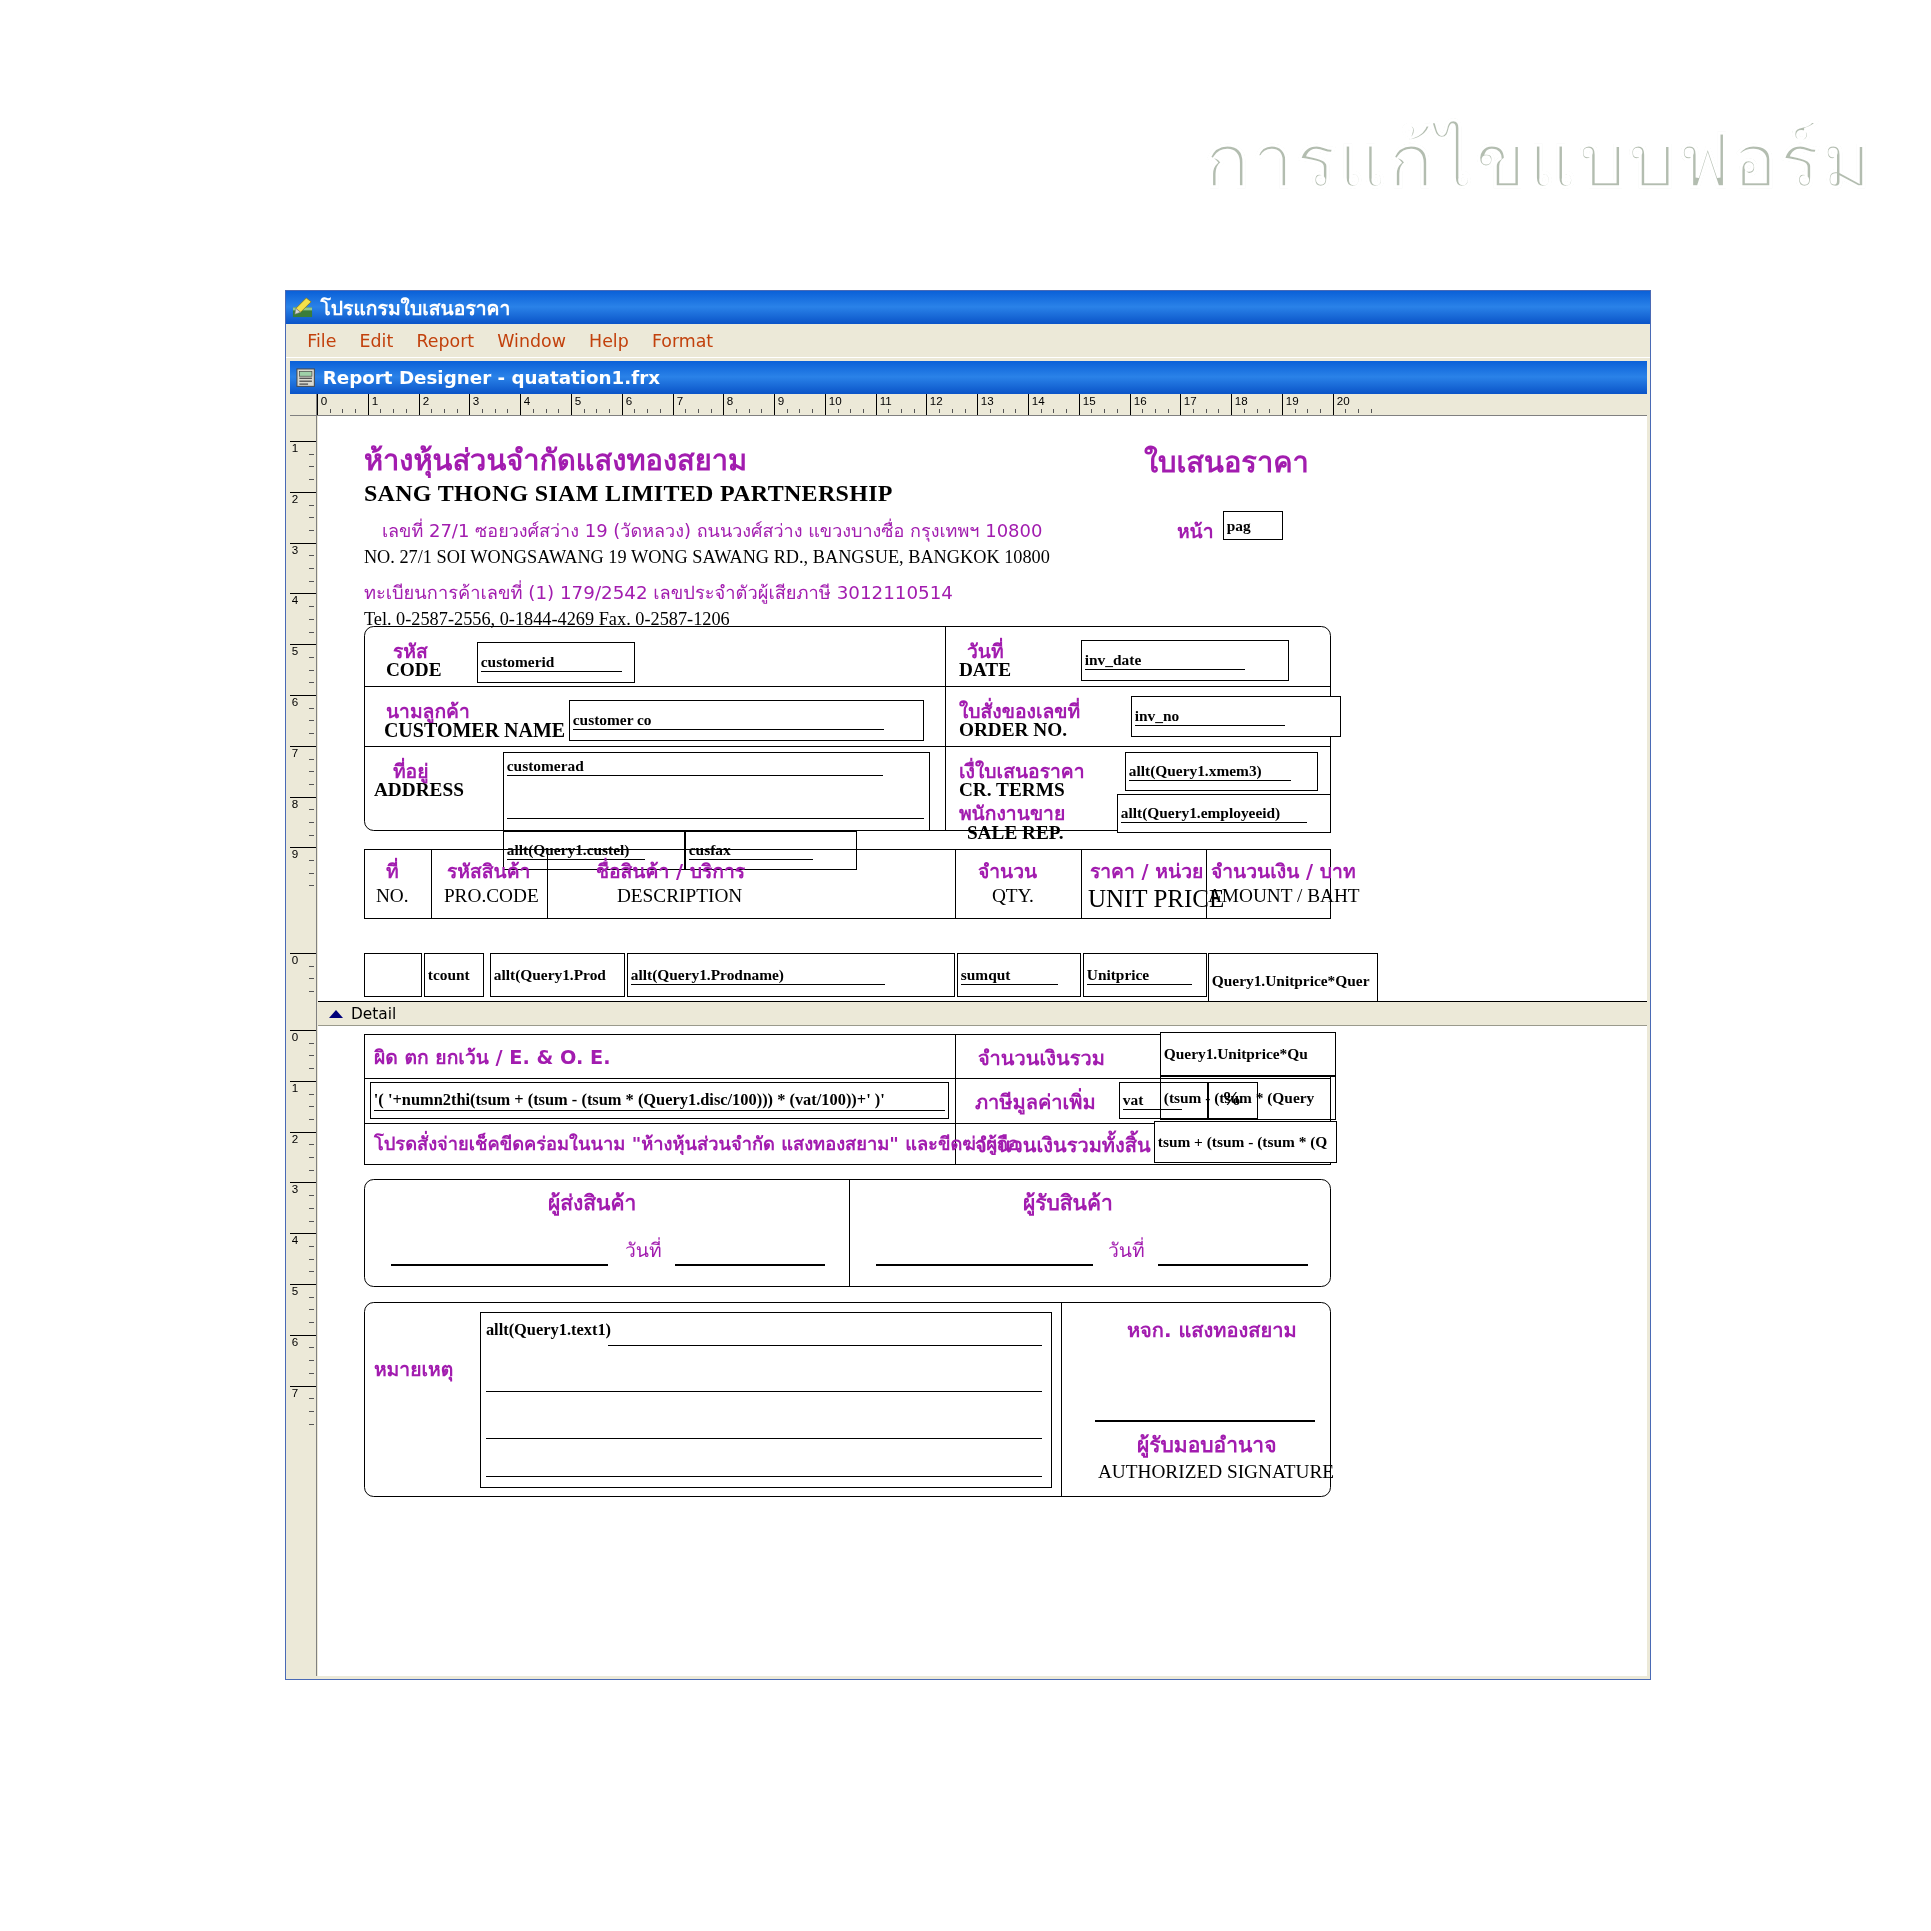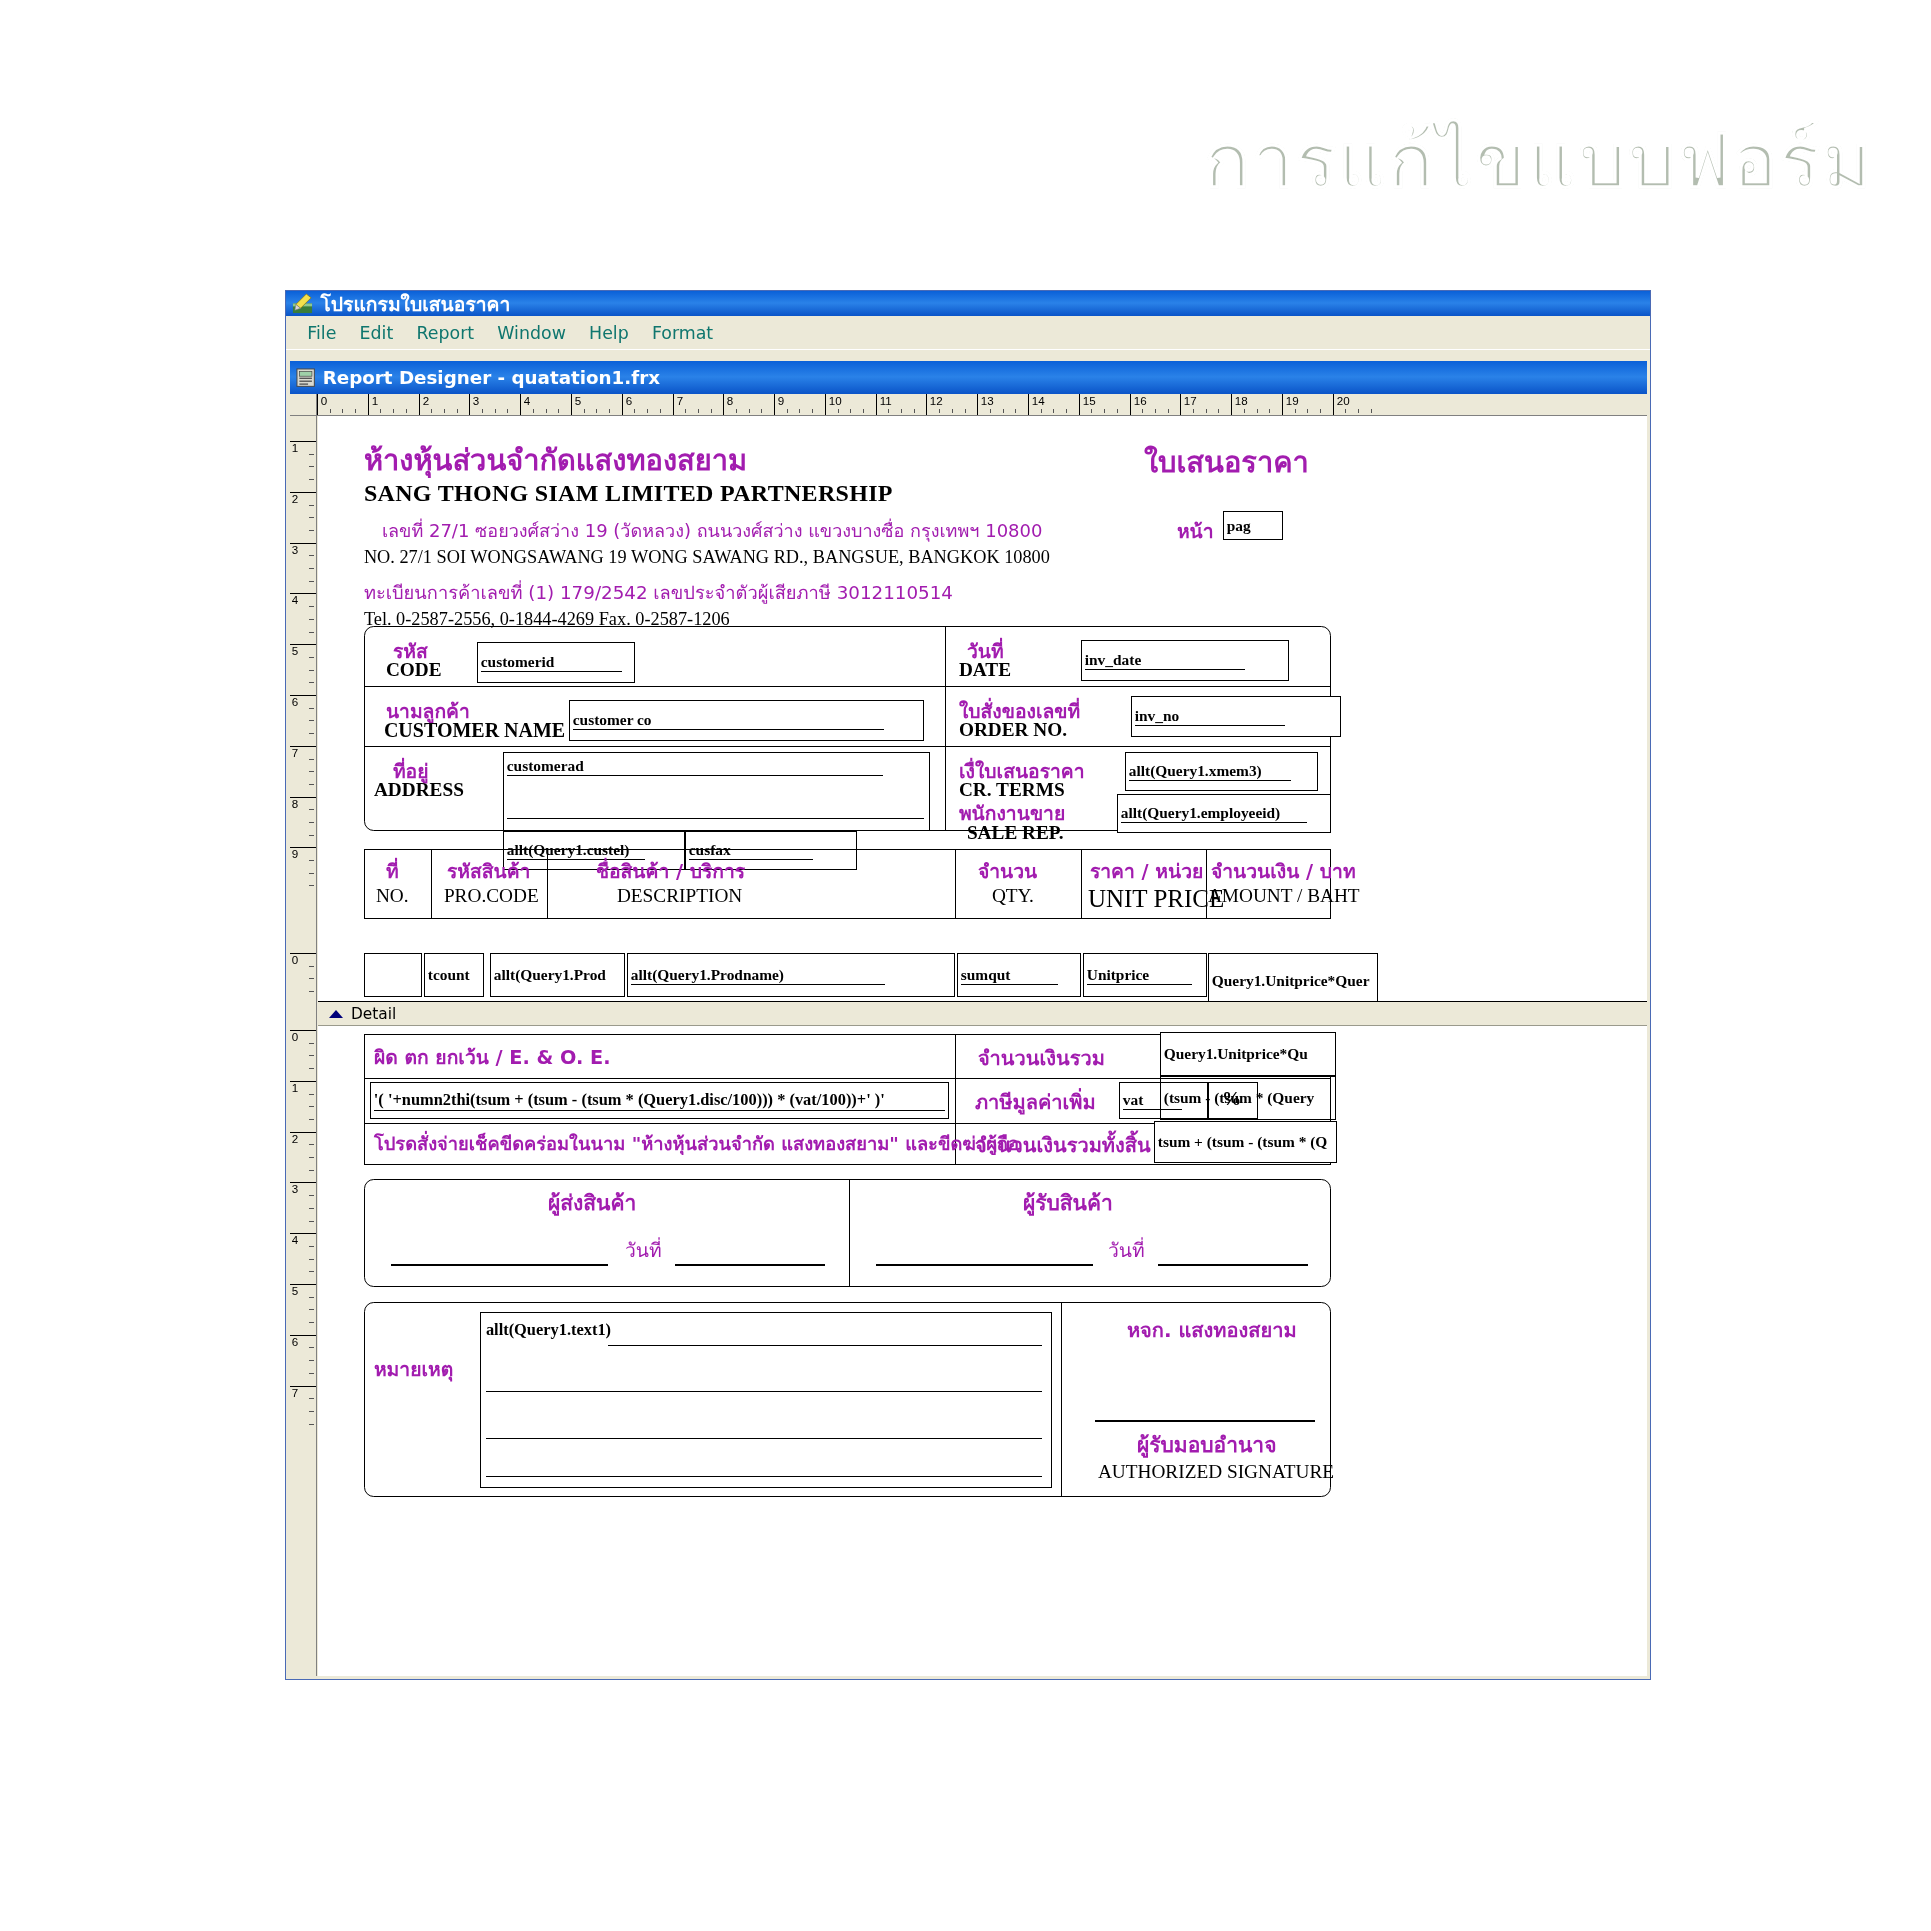--- a/index.html
+++ b/index.html
@@ -15,36 +15,36 @@
     -webkit-text-stroke:1px #ffffff;
     text-shadow:1.9px 1.9px 0 #ffffff, -1px -1px 0 #ffffff;
   }
 
   
   #app-window{
     position:absolute; left:285px; top:290px; width:1366px; height:1390px;
     background:#ece9d8; border:1px solid #4a6ab5; box-sizing:border-box;
   }
   #app-titlebar{
-    height:25px; background:linear-gradient(180deg,#0a60d8 0%,#2a82e8 48%,#0a54c8 100%);
+    height:33px; background:linear-gradient(180deg,#0a60d8 0%,#2a82e8 48%,#0a54c8 100%);
     display:flex; align-items:center; padding:0 5.8px; box-sizing:border-box;
   }
   #app-titlebar .tb-icon{
     width:21px;height:21px;margin-right:7.7px;display:block;flex:0 0 auto;
   }
   #app-title-text{
     color:#ffffff; font-family:"DejaVu Sans",sans-serif; font-weight:bold;
     font-size:19.3px; white-space:nowrap;
   }
   #menubar{
     height:33px; background:#ece9d8; display:flex; align-items:center;
     padding-left:9.7px; border-bottom:1px solid #ffffff;
   }
   .menu-item{
-    font-family:"DejaVu Sans",sans-serif; font-size:17.4px; color:#0f766e;
+    font-family:"DejaVu Sans",sans-serif; font-size:17.4px; color:#c2410c;
     padding:1.9px 11.6px; cursor:default; white-space:nowrap;
   }
 
   
   #designer-window{
     position:absolute; left:3.9px; top:70px; width:1357px; height:1315px;
     background:#ece9d8; box-sizing:border-box;
   }
   #designer-titlebar{
     height:33px; background:linear-gradient(180deg,#0a60d8 0%,#2a82e8 48%,#0a54c8 100%);

